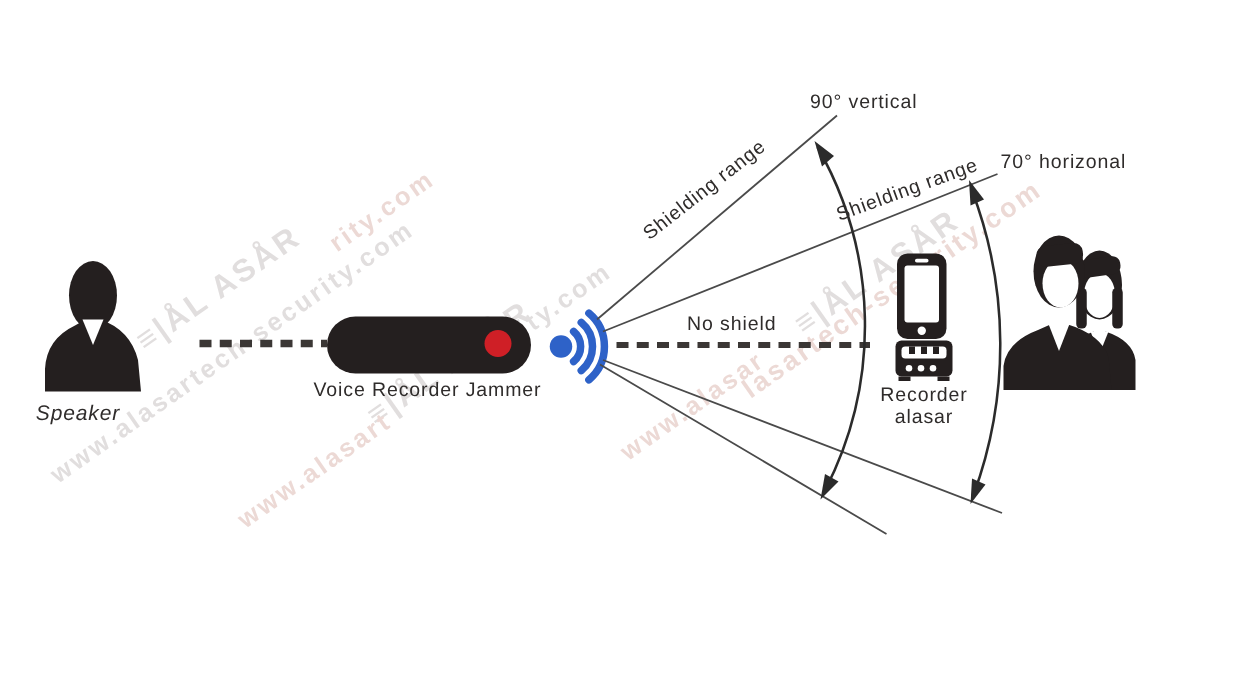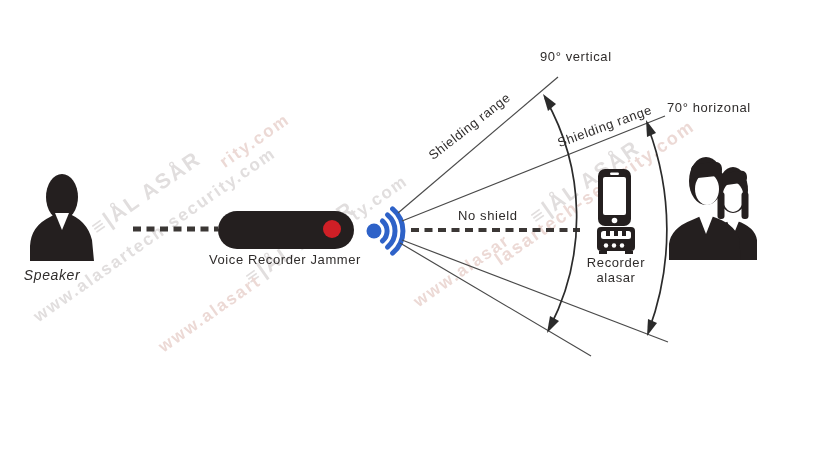--- a/index.html
+++ b/index.html
@@ -125,21 +125,21 @@
   <div class="label center" style="left:20px;top:267px;width:64px;font-size:14px;font-style:italic;">Speaker</div>
 
   <div class="label center" style="left:200px;top:253px;width:170px;">Voice Recorder Jammer</div>
 
   <div class="label" style="left:458px;top:209px;">No shield</div>
 
   <div class="label rot" style="left:470px;top:127px;">Shielding range</div>
 
   <div class="label rot20" style="left:605px;top:127px;">Shielding range</div>
 
-  <div class="label" style="left:540px;top:50px;">90° vertical</div>
+  <div class="label" style="left:540px;top:61px;">90° vertical</div>
 
   <div class="label" style="left:667px;top:101px;">70° horizonal</div>
 
   <div class="label center" style="left:580px;top:256px;width:72px;">
     <div>Recorder</div>
     <div>alasar</div>
   </div>
 
 </div>
 

